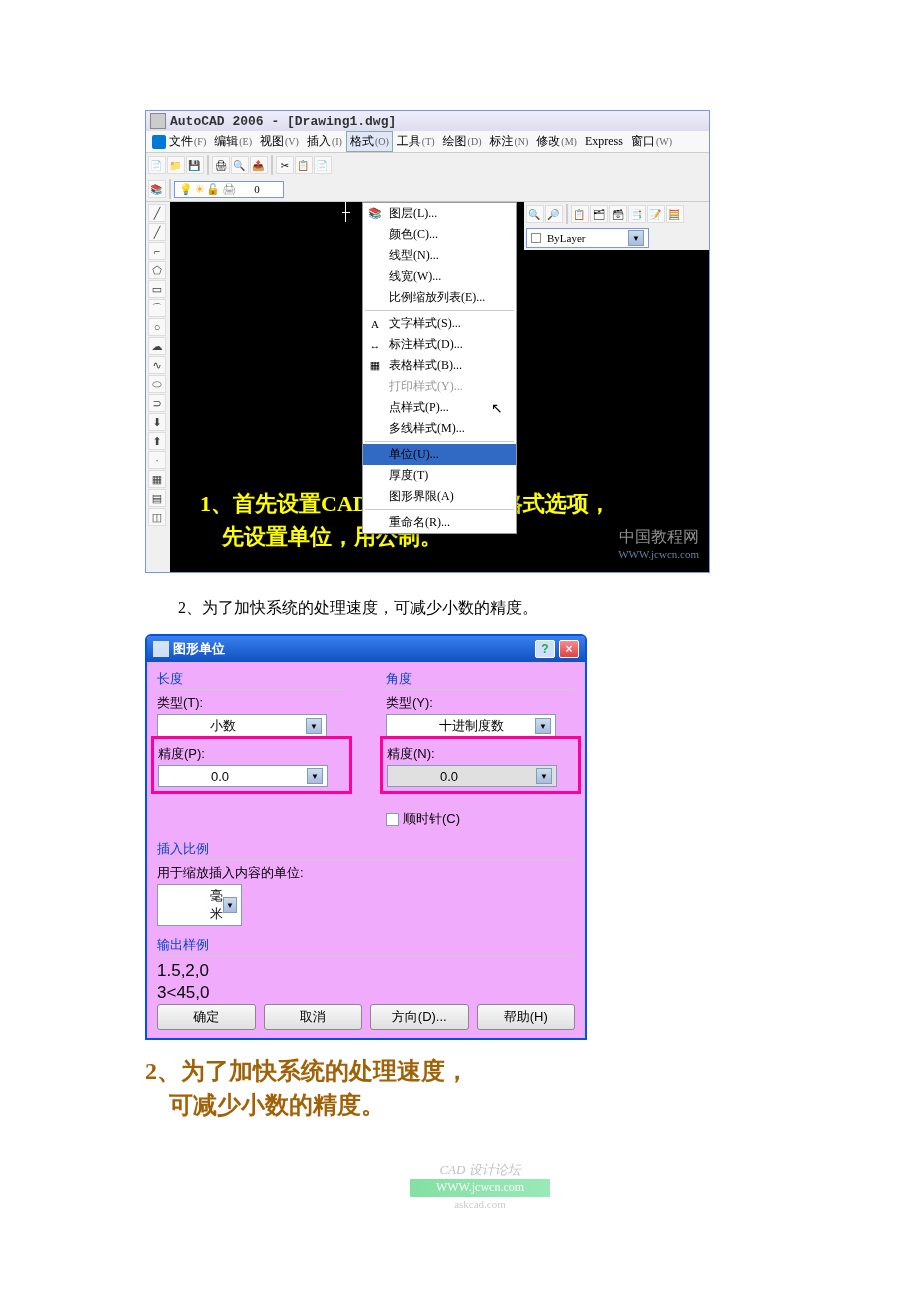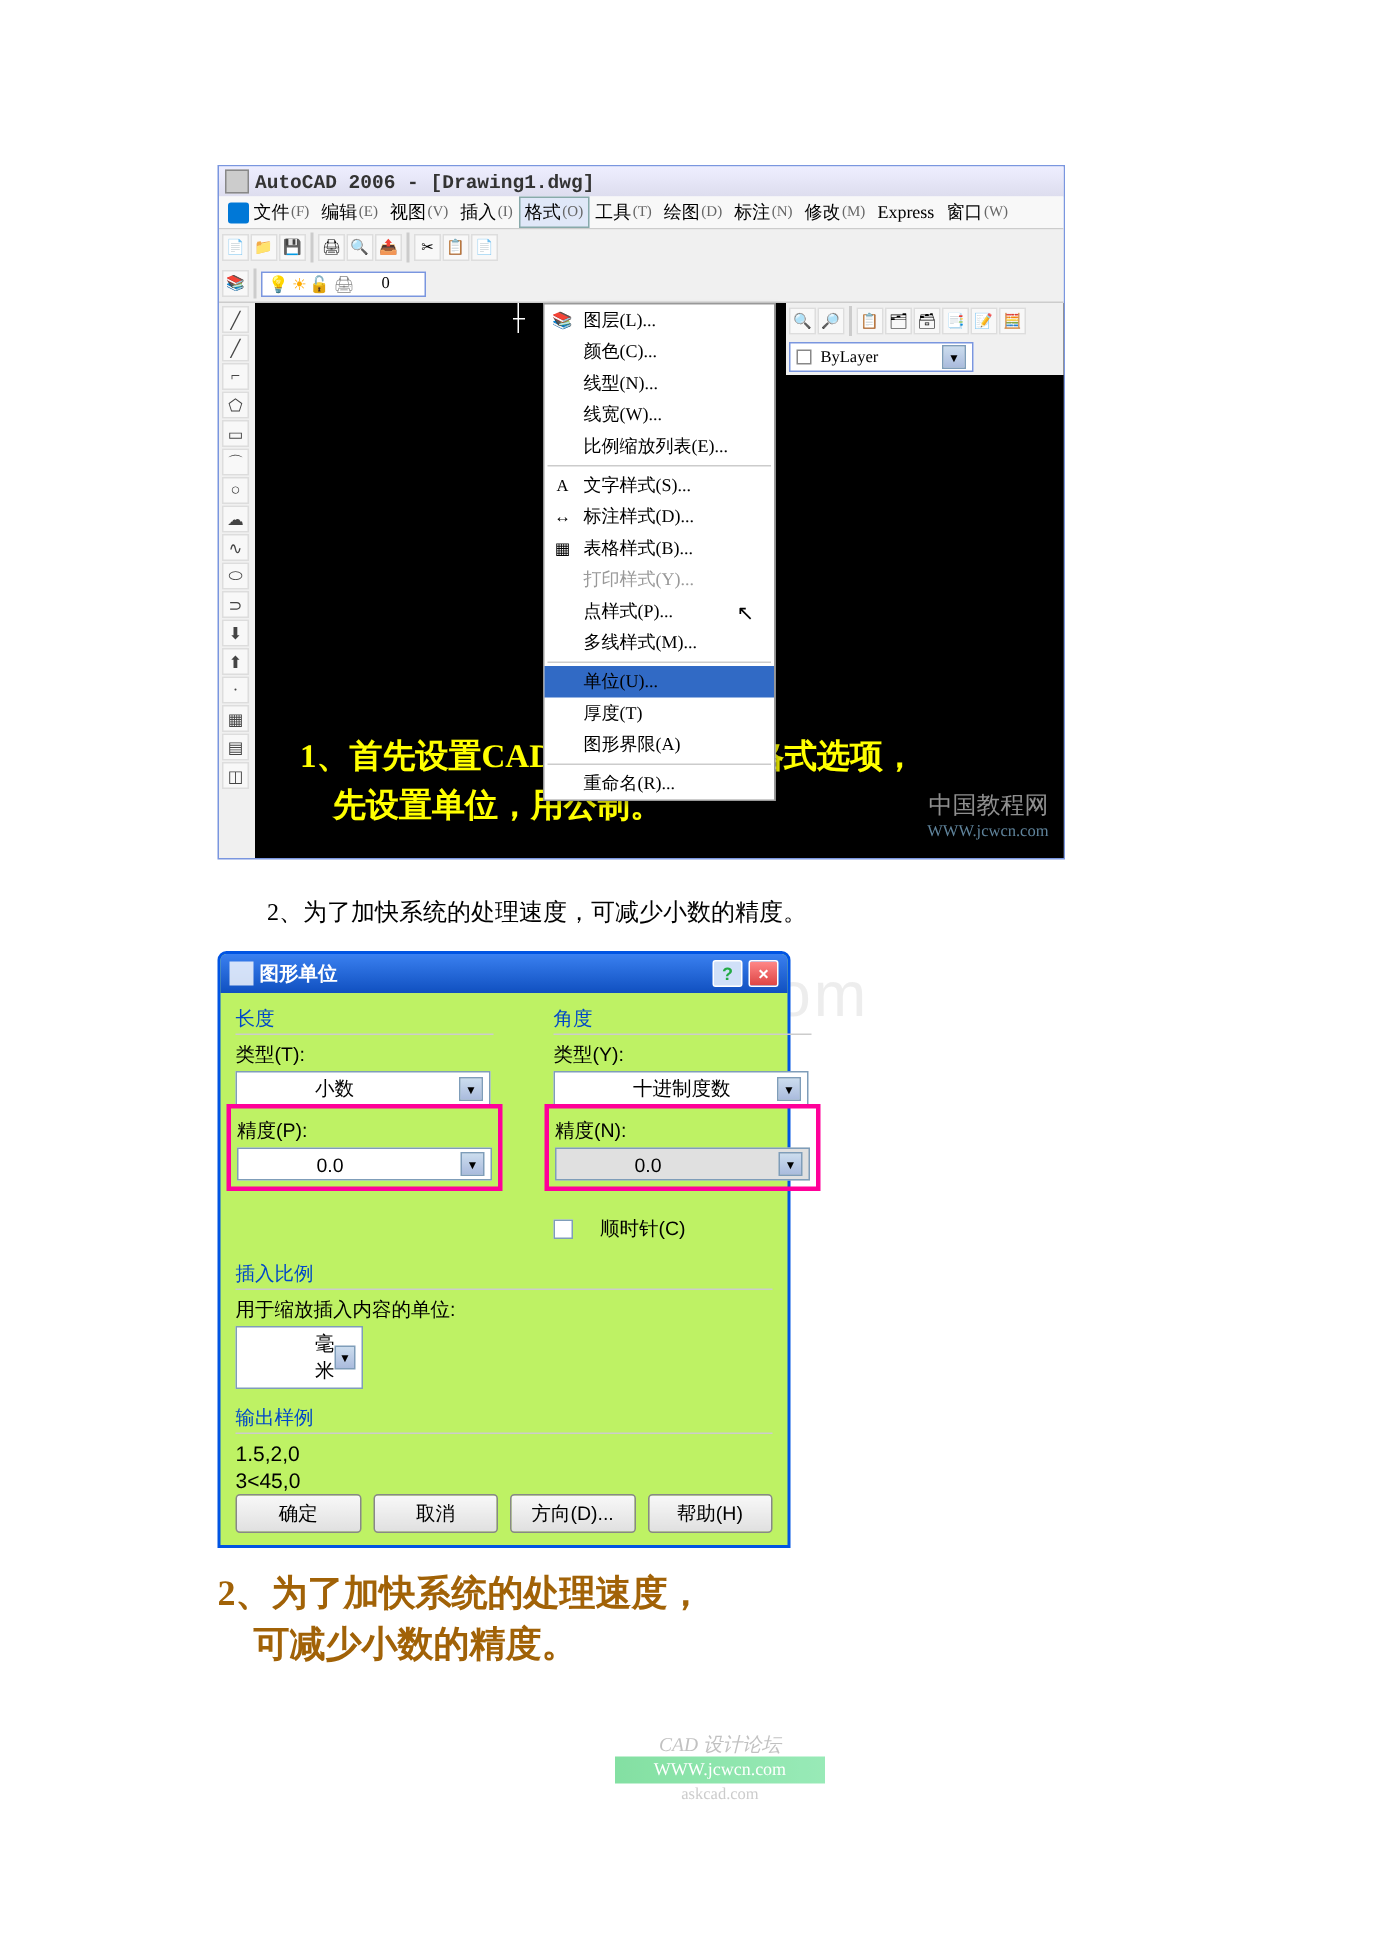--- a/index.html
+++ b/index.html
@@ -42,42 +42,42 @@
     .yellow-text-1 { position: absolute; color: #ffff00; font-size: 22px; font-weight: bold; left: 30px; top: 285px; line-height: 1.5; }
     .watermark-1 { position: absolute; right: 10px; bottom: 12px; color: #8bd; font-size: 11px; text-align: right; opacity: 0.7; }
     .watermark-1 .big { font-size: 16px; color: #ccc; }
     
     .acad-toolbar-right { position: absolute; right: 0; top: 0; width: 185px; background: #f0f0f0; z-index: 5; }
     
     
     .caption { margin: 25px 0 15px 178px; font-size: 16px; }
     
     
-    .units-dialog { margin: 5px 0 0 145px; width: 382px; background: #bef264; border: 2px solid #0054e3; border-radius: 6px 6px 0 0; font-size: 13px; font-family: "SimSun", sans-serif; }
+    .units-dialog { margin: 5px 0 0 145px; width: 442px; background: #f0abfc; border: 2px solid #0054e3; border-radius: 6px 6px 0 0; font-size: 13px; font-family: "SimSun", sans-serif; }
     .units-titlebar { background: linear-gradient(#3a80f0, #1050c0); color: #fff; font-weight: bold; padding: 4px 6px; display: flex; align-items: center; gap: 4px; border-radius: 4px 4px 0 0; }
     .titlebar-icon { width: 16px; height: 16px; background: #fff; opacity: 0.8; }
     .titlebar-spacer { flex: 1; }
     .titlebar-btn { width: 20px; height: 18px; border-radius: 2px; display: flex; align-items: center; justify-content: center; font-weight: bold; font-size: 12px; }
     .titlebar-help { background: #d0e0f8; color: #2a4; border: 1px solid #fff; }
     .titlebar-close { background: linear-gradient(#f88, #d44); color: #fff; border: 1px solid #fff; }
     
     .units-body { padding: 8px 10px; position: relative; }
     .units-row { display: flex; gap: 40px; }
     .units-section { flex: 1; }
     .section-header { color: #0048c8; font-size: 13px; border-bottom: 1px solid #ccc; padding-bottom: 1px; margin-bottom: 4px; }
     .section-label { margin: 4px 0 2px 0; }
     .combo { background: #fff; border: 1px solid #7f9db9; padding: 2px 4px; display: flex; width: 170px; align-items: center; }
     .combo-text { flex: 1; margin-left: 48px; }
     .combo-arrow { width: 16px; height: 16px; background: linear-gradient(#cde, #abd); border: 1px solid #7f9db9; display: flex; align-items: center; justify-content: center; font-size: 8px; }
     .pink-box { border: 3px solid #ff0099; padding: 2px 4px 4px 4px; margin: -2px -6px; }
-    .checkbox-row { margin-top: 18px; display: flex; align-items: center; gap: 18px; }
+    .checkbox-row { margin-top: 18px; display: flex; align-items: center; gap: 4px; }
     .checkbox { width: 13px; height: 13px; border: 1px solid #7f9db9; background: #fff; }
     
     .small-combo { width: 85px; }
-    .output-sample { margin-top: 4px; line-height: 1.3; font-size: 14px; }
+    .output-sample { margin-top: 4px; line-height: 1.3; font-size: 17px; }
     
     .units-buttons { display: flex; gap: 8px; margin-top: 0; }
     .units-btn { flex: 1; background: linear-gradient(#f8f8f8, #e0e0e0); border: 1px solid #888; border-radius: 3px; padding: 3px 6px; text-align: center; cursor: pointer; font-size: 13px; }
     
     .watermark-bd { position: absolute; top: -12px; right: -300px; font-size: 42px; color: #ddd; font-family: Arial; opacity: 0.5; font-weight: 300; letter-spacing: 2px; z-index: -1; }
     
     .pink-caption { margin: 15px 0 0 145px; color: #a16207; font-size: 24px; font-weight: bold; line-height: 1.4; }
     
     .bottom-logo { margin: 40px 0 0 410px; width: 140px; opacity: 0.6; }
     .bottom-logo-text { font-size: 11px; color: #888; text-align: center; line-height: 1.3; }

